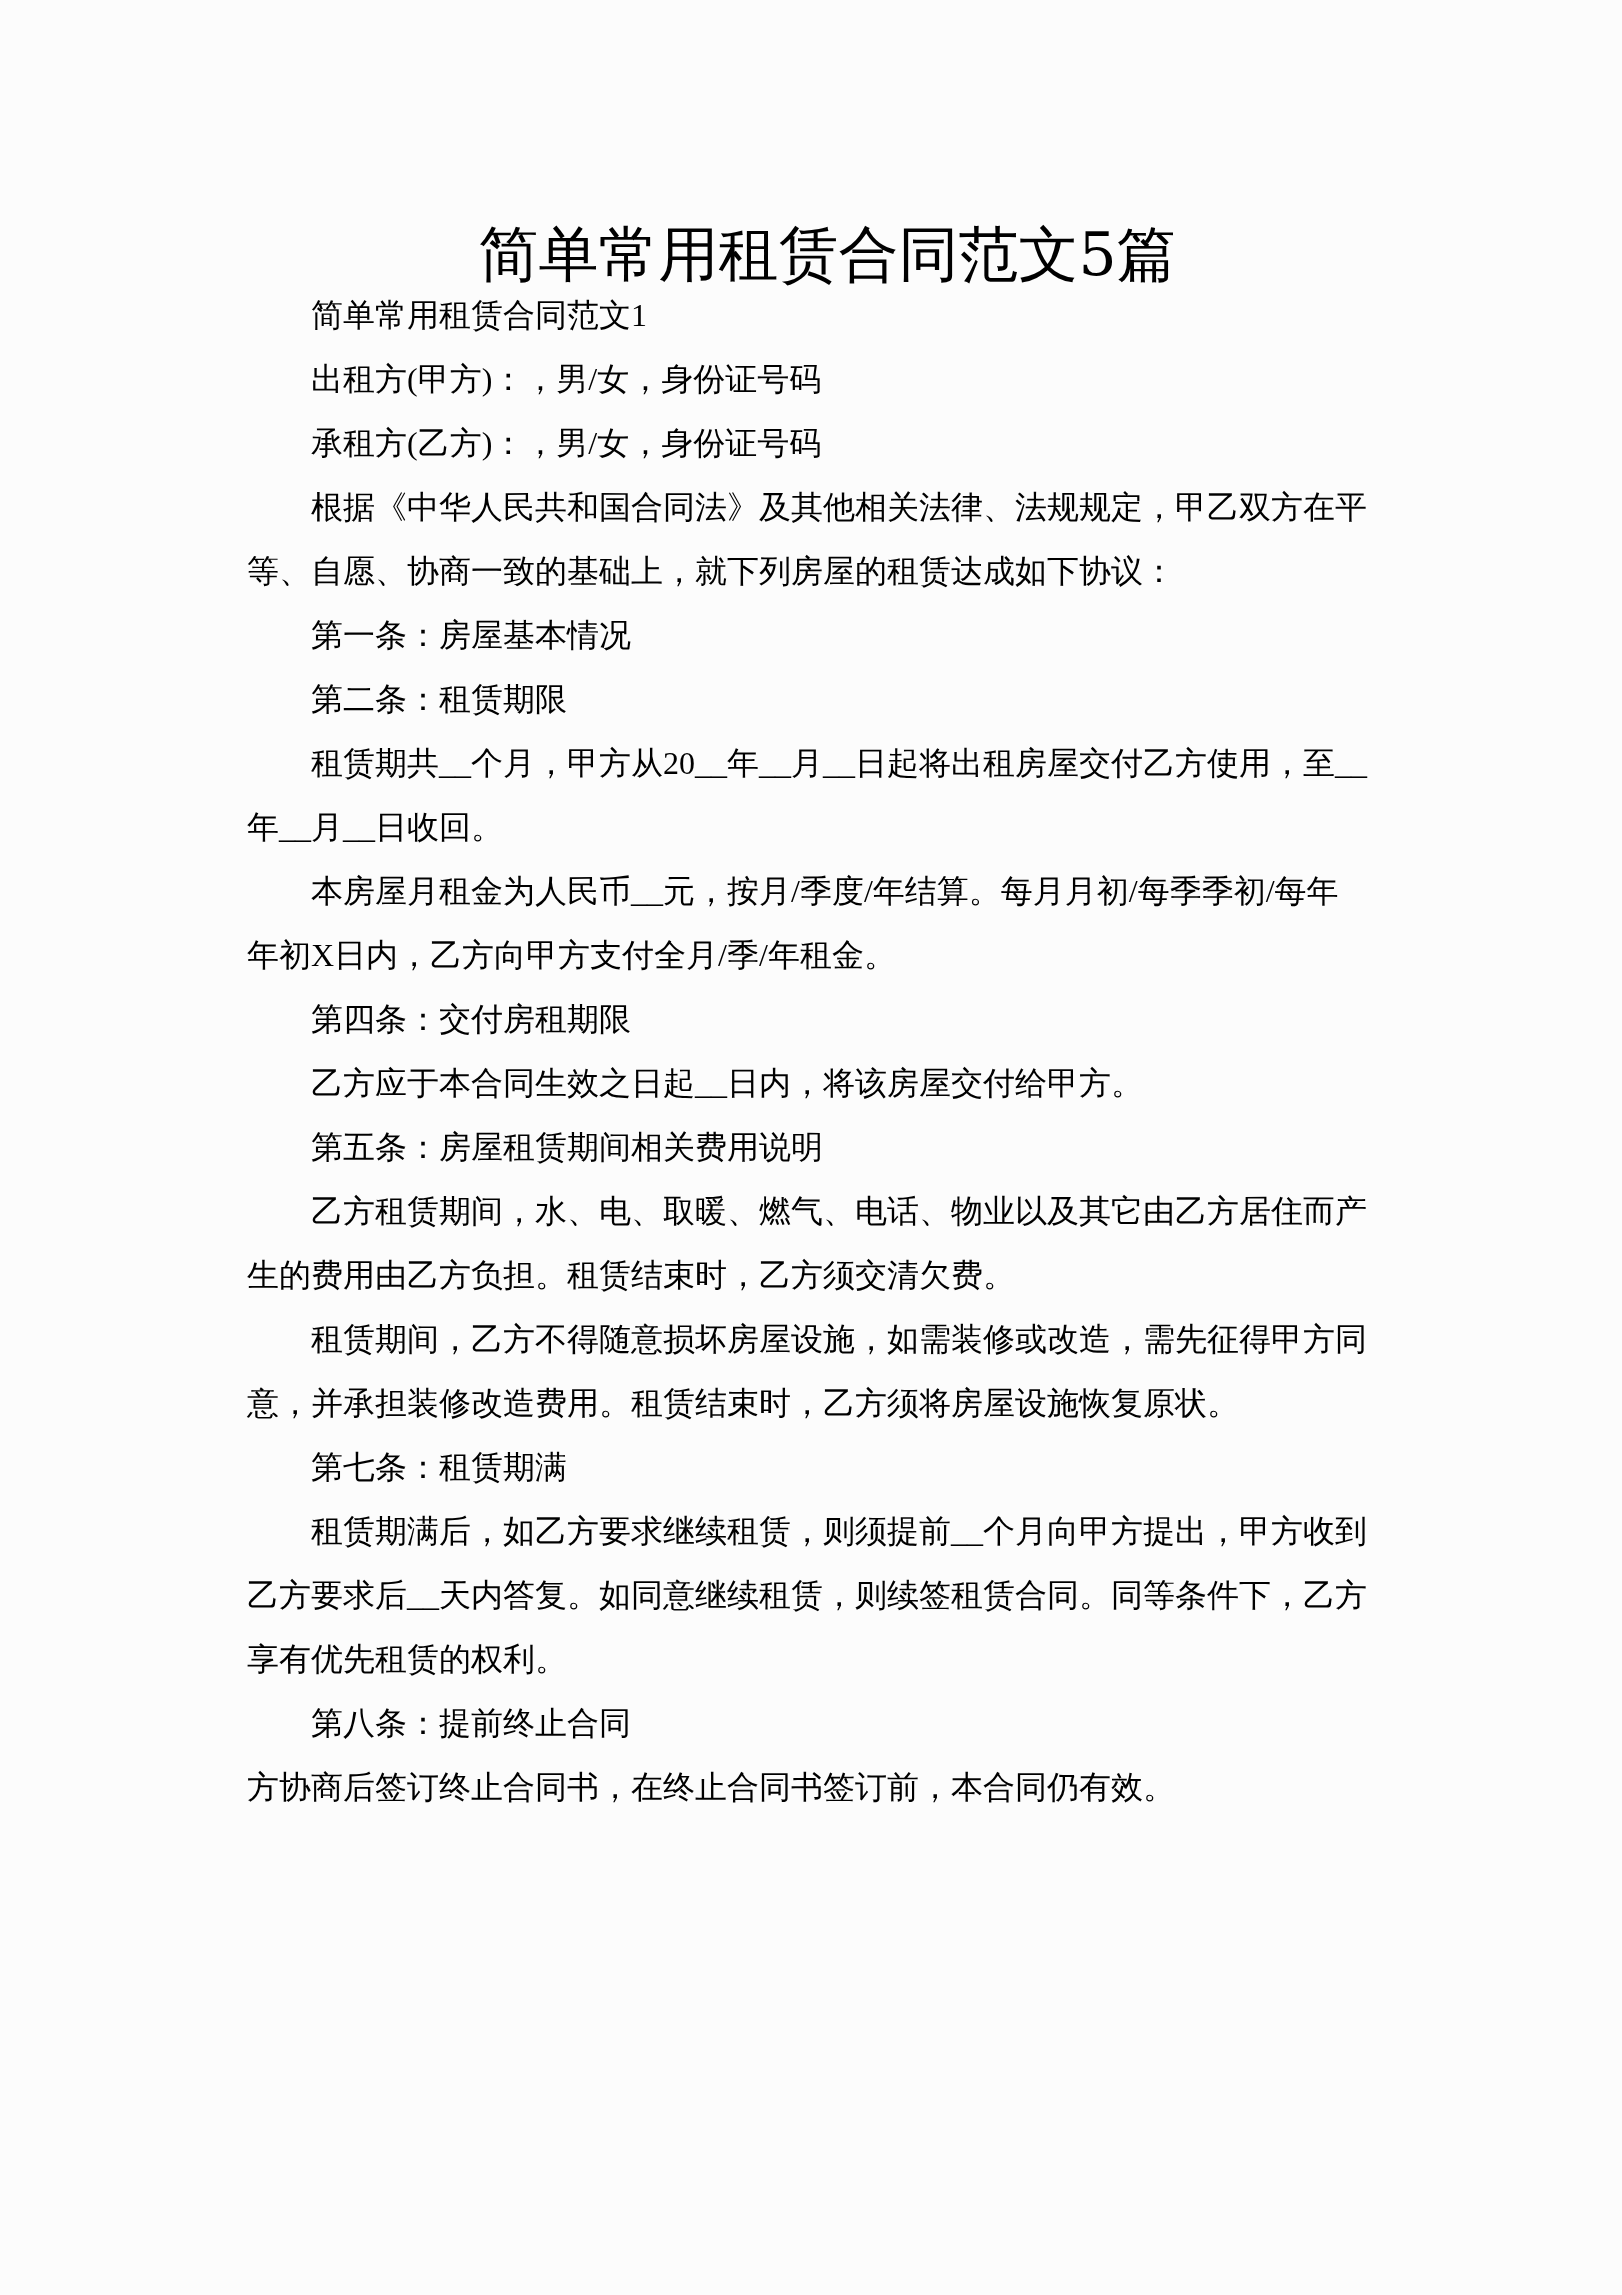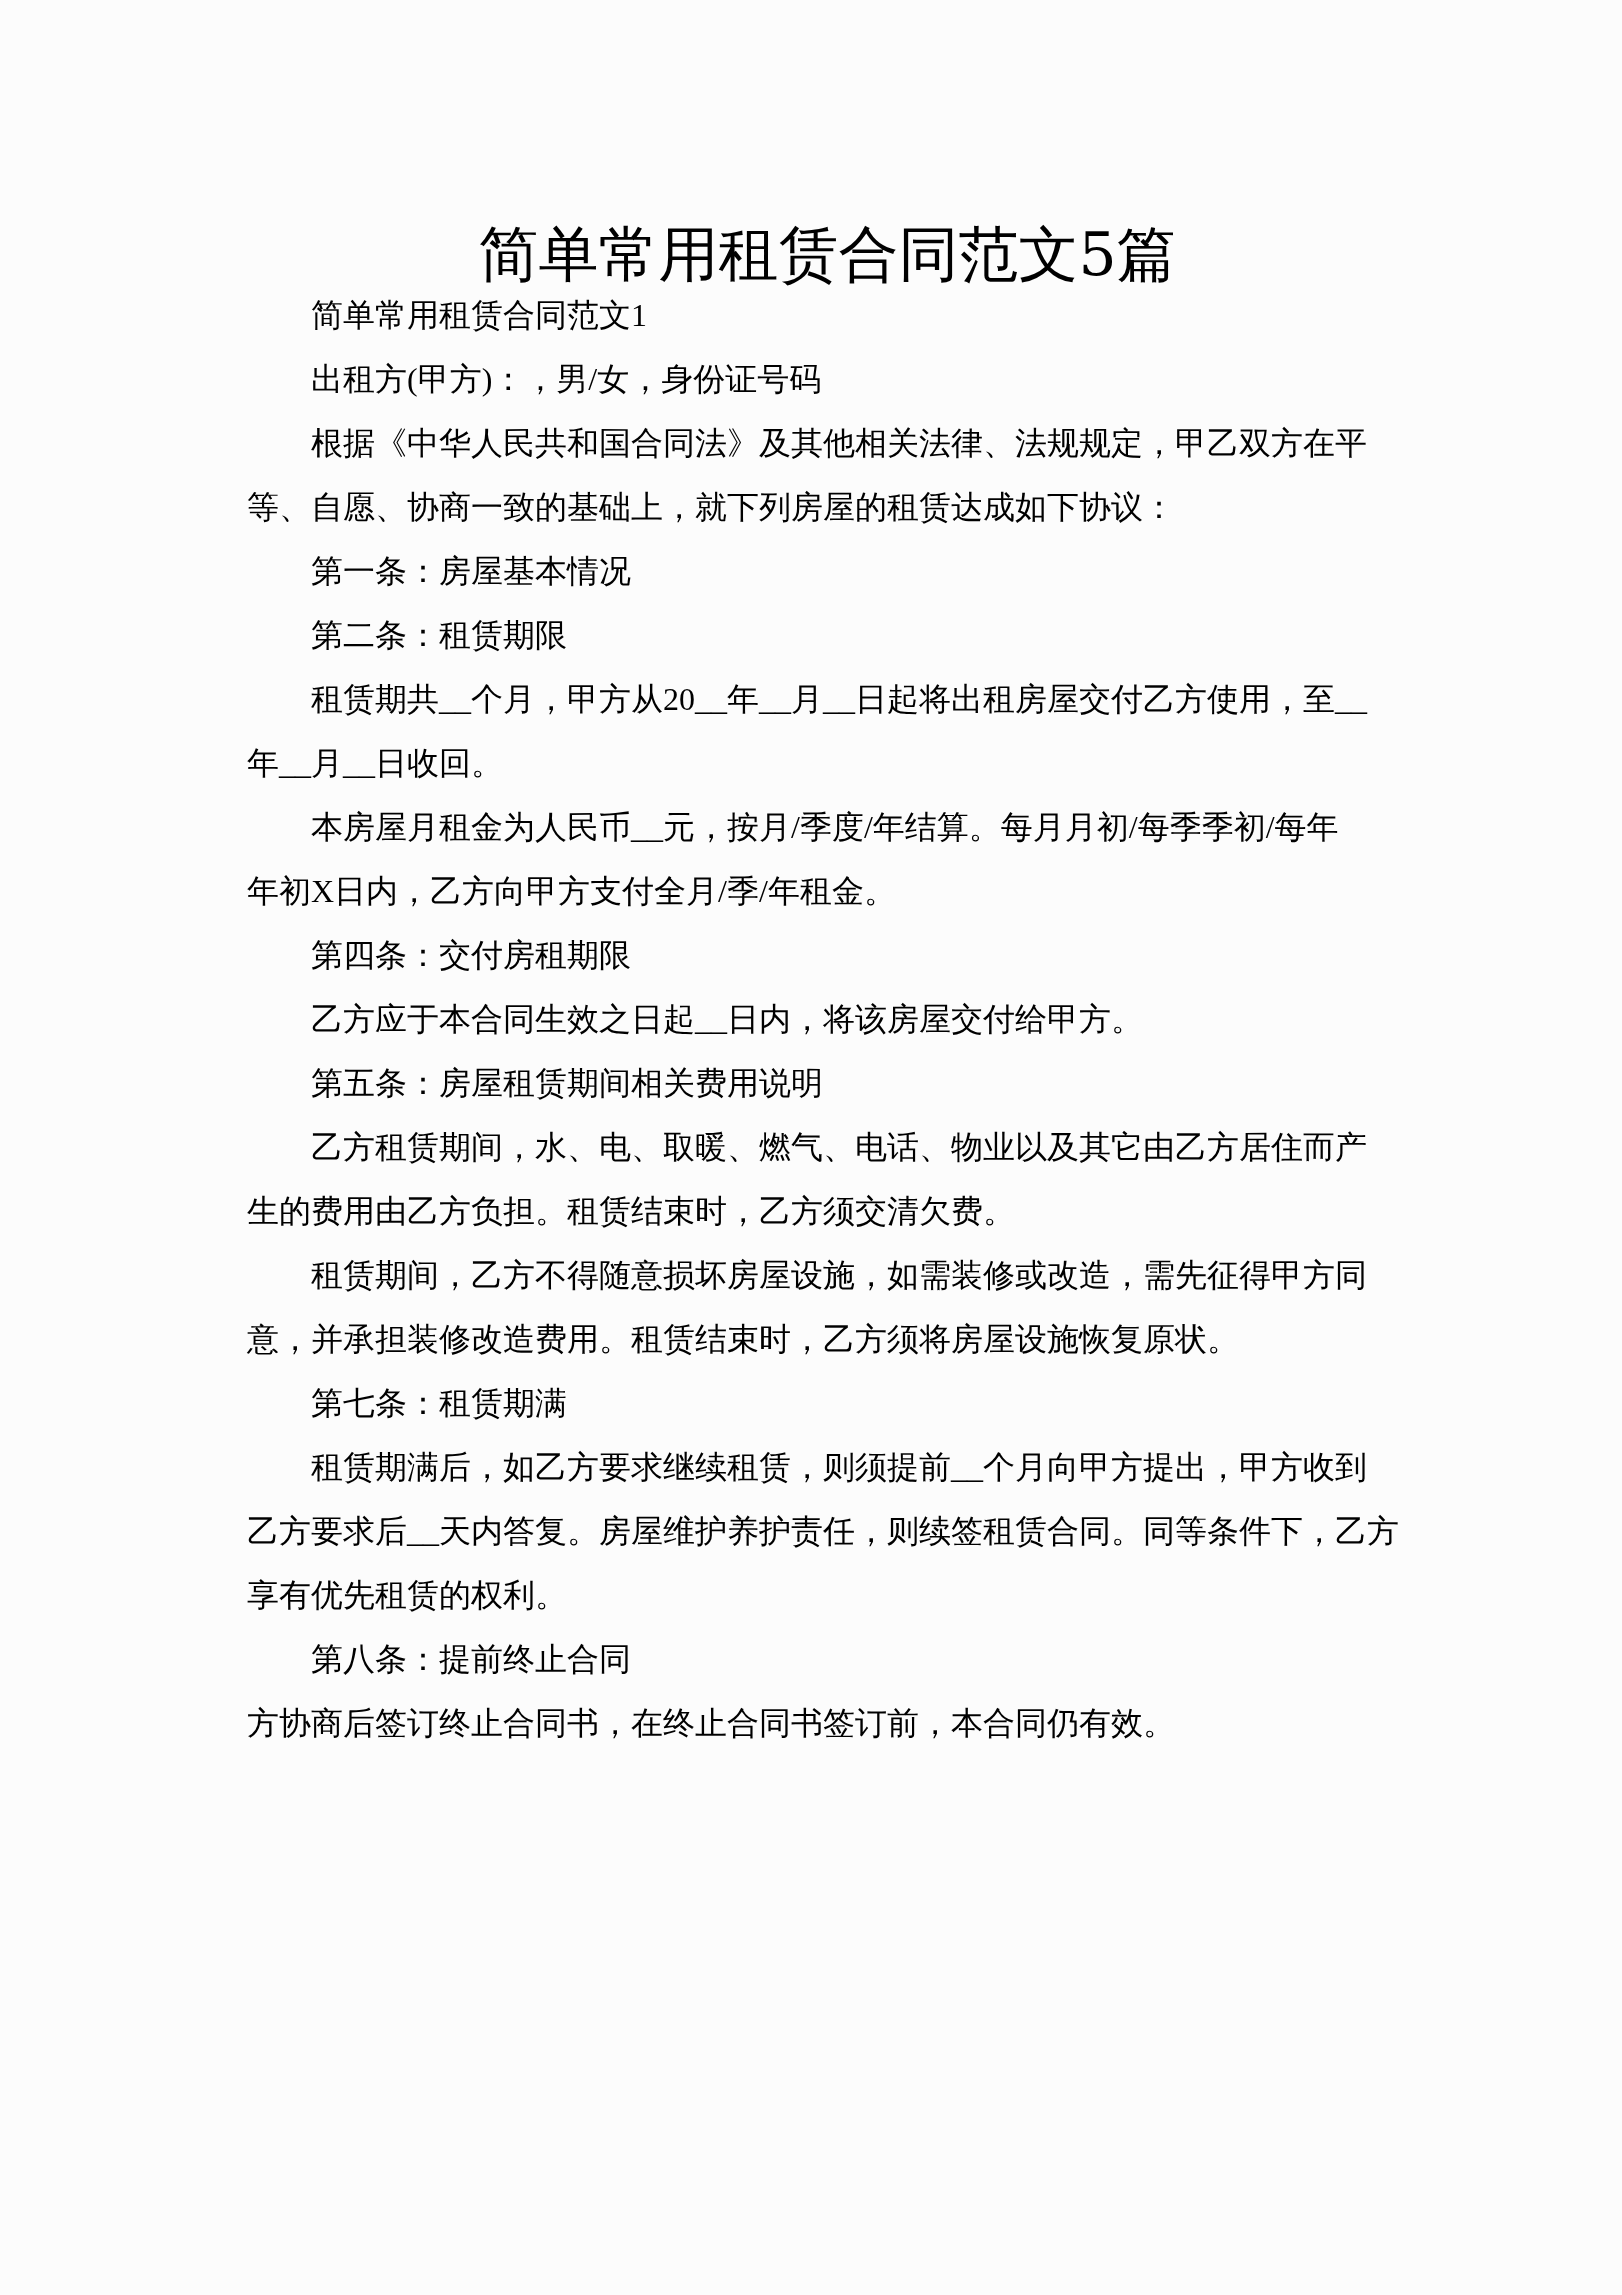--- a/index.html
+++ b/index.html
@@ -55,36 +55,37 @@
   }
 </style>
 </head>
 <body>
 
 <div class="page">
   <h1 class="doc-title">简单常用租赁合同范文5篇</h1>
   <div class="doc-body" id="doc-body">
       <div class="line indent">简单常用租赁合同范文1</div>
       <div class="line indent">出租方(甲方)：，男/女，身份证号码</div>
+      <div class="line indent">承租方(乙方)：，男/女，身份证号码</div>
       <div class="line indent">根据《中华人民共和国合同法》及其他相关法律、法规规定，甲乙双方在平</div>
       <div class="line">等、自愿、协商一致的基础上，就下列房屋的租赁达成如下协议：</div>
       <div class="line indent">第一条：房屋基本情况</div>
       <div class="line indent">第二条：租赁期限</div>
       <div class="line indent">租赁期共__个月，甲方从20__年__月__日起将出租房屋交付乙方使用，至__</div>
       <div class="line">年__月__日收回。</div>
       <div class="line indent">本房屋月租金为人民币__元，按月/季度/年结算。每月月初/每季季初/每年</div>
       <div class="line">年初X日内，乙方向甲方支付全月/季/年租金。</div>
       <div class="line indent">第四条：交付房租期限</div>
       <div class="line indent">乙方应于本合同生效之日起__日内，将该房屋交付给甲方。</div>
       <div class="line indent">第五条：房屋租赁期间相关费用说明</div>
       <div class="line indent">乙方租赁期间，水、电、取暖、燃气、电话、物业以及其它由乙方居住而产</div>
       <div class="line">生的费用由乙方负担。租赁结束时，乙方须交清欠费。</div>
       <div class="line indent">租赁期间，乙方不得随意损坏房屋设施，如需装修或改造，需先征得甲方同</div>
       <div class="line">意，并承担装修改造费用。租赁结束时，乙方须将房屋设施恢复原状。</div>
       <div class="line indent">第七条：租赁期满</div>
       <div class="line indent">租赁期满后，如乙方要求继续租赁，则须提前__个月向甲方提出，甲方收到</div>
-      <div class="line">乙方要求后__天内答复。房屋维护养护责任，则续签租赁合同。同等条件下，乙方</div>
+      <div class="line">乙方要求后__天内答复。如同意继续租赁，则续签租赁合同。同等条件下，乙方</div>
       <div class="line">享有优先租赁的权利。</div>
       <div class="line indent">第八条：提前终止合同</div>
       <div class="line">方协商后签订终止合同书，在终止合同书签订前，本合同仍有效。</div>
     </div>
 </div>
 
 
 </body></html>

